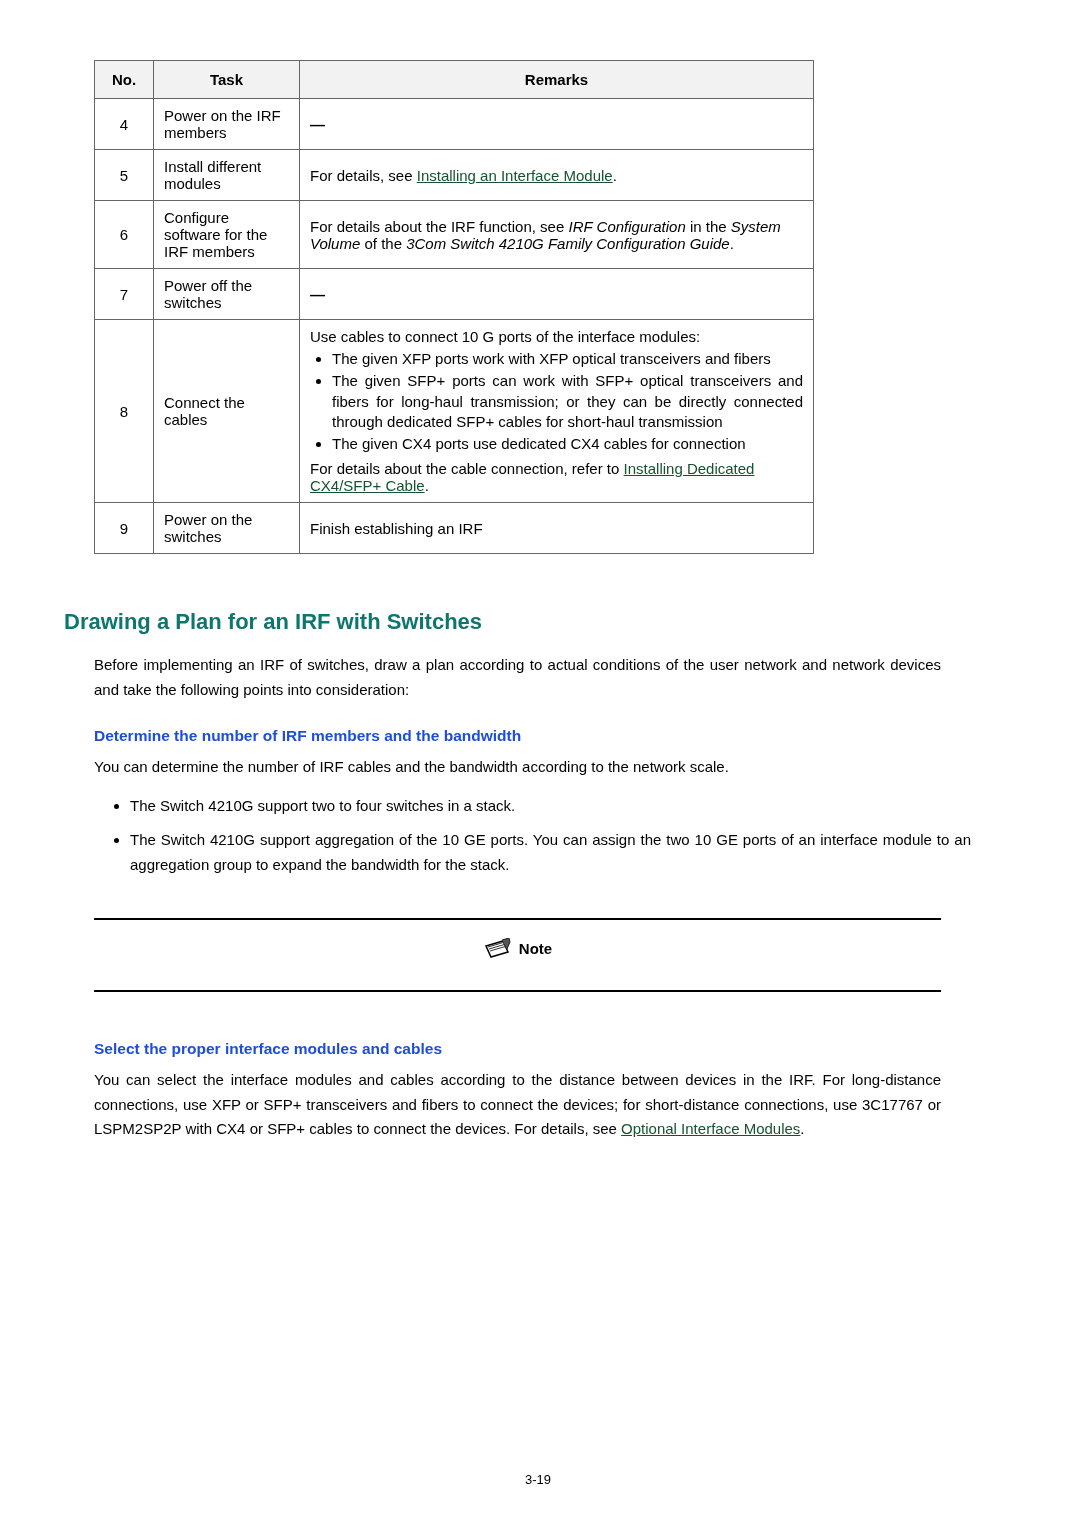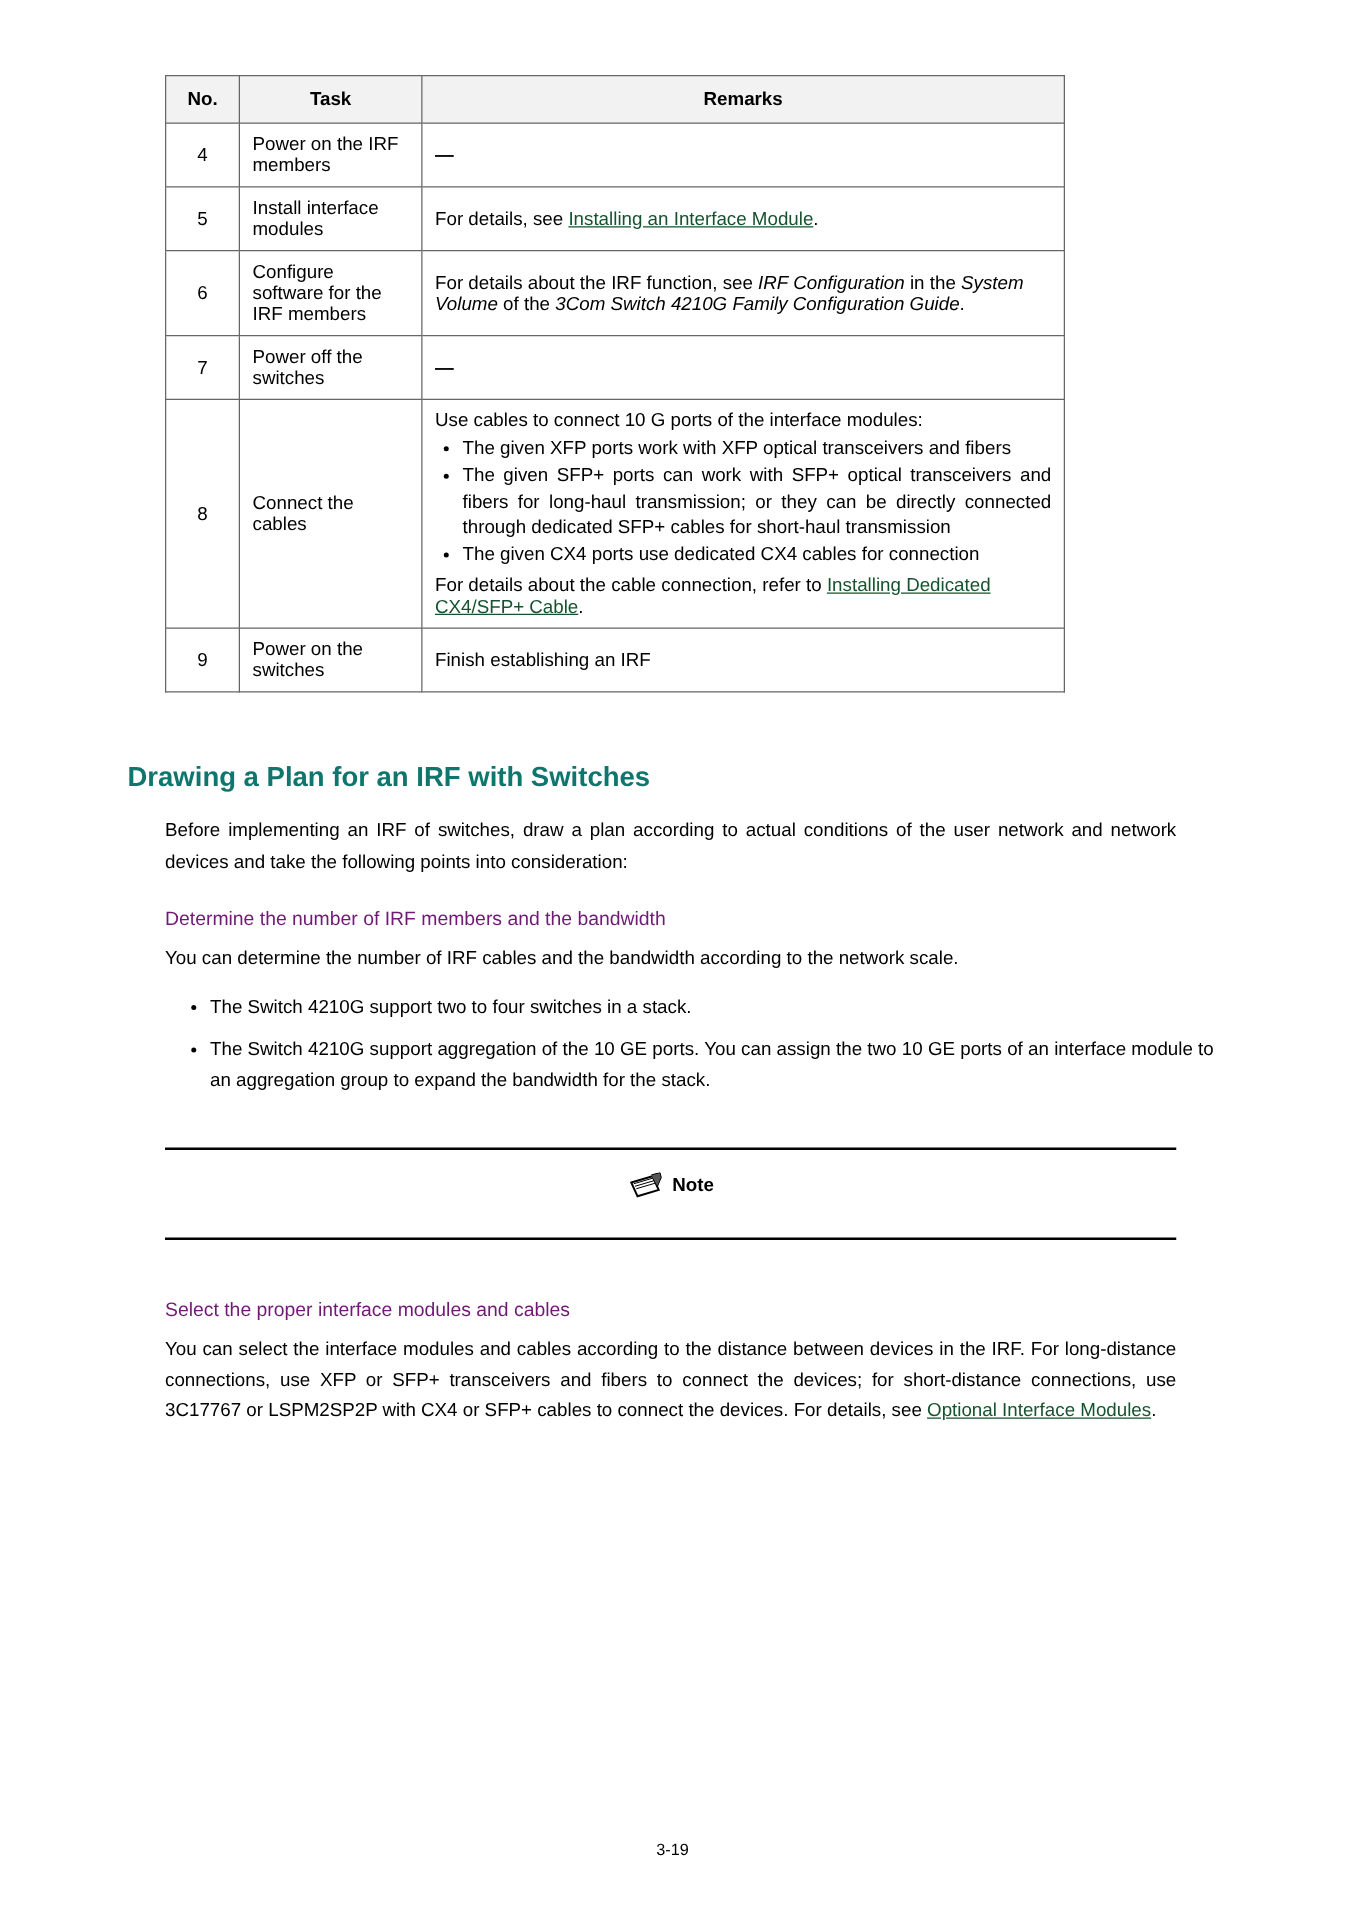--- a/index.html
+++ b/index.html
@@ -6,21 +6,21 @@
     margin: 0;
     padding: 0;
     background: #ffffff;
     font-family: Arial, Helvetica, sans-serif;
     font-size: 15px;
     color: #000;
   }
   .page {
     width: 1076px;
     min-height: 1527px;
-    padding: 60px 105px 40px 102px;
+    padding: 60px 105px 40px 64px;
     box-sizing: border-box;
     position: relative;
   }
   table {
     border-collapse: collapse;
     width: 720px;
     margin-left: 30px;
   }
   th {
     background: #f2f2f2;
@@ -55,23 +55,23 @@
   }
   .italic { font-style: italic; }
   h2.section {
     color: #0f766e;
     font-size: 22px;
     font-weight: bold;
     margin-top: 55px;
     margin-bottom: 18px;
   }
   h3.subsection {
-    color: #701a75;
+    color: #1d4ed8;
     font-size: 15.5px;
-    font-weight: normal;
+    font-weight: bold;
     margin-top: 24px;
     margin-bottom: 10px;
   }
   p.body {
     margin: 10px 30px 0 30px;
     line-height: 1.65;
     text-align: justify;
   }
   p.body.first {
     margin-top: 8px;
@@ -131,21 +131,21 @@
       </tr>
     </thead>
     <tbody>
       <tr>
         <td class="no">4</td>
         <td class="task">Power on the IRF members</td>
         <td class="remarks"><span class="dash">—</span></td>
       </tr>
       <tr>
         <td class="no">5</td>
-        <td class="task">Install interface modules</td>
+        <td class="task">Install different modules</td>
         <td class="remarks">
           <span>For details, see </span><a class="doclink" href="#">Installing an Interface Module</a><span>.</span>
         </td>
       </tr>
       <tr>
         <td class="no">6</td>
         <td class="task">Configure software for the IRF members</td>
         <td class="remarks">
           <span>For details about the IRF function, see </span><span class="italic">IRF Configuration</span><span> in the </span><span class="italic">System Volume</span><span> of the </span><span class="italic">3Com Switch 4210G Family Configuration Guide</span><span>.</span>
         </td>

